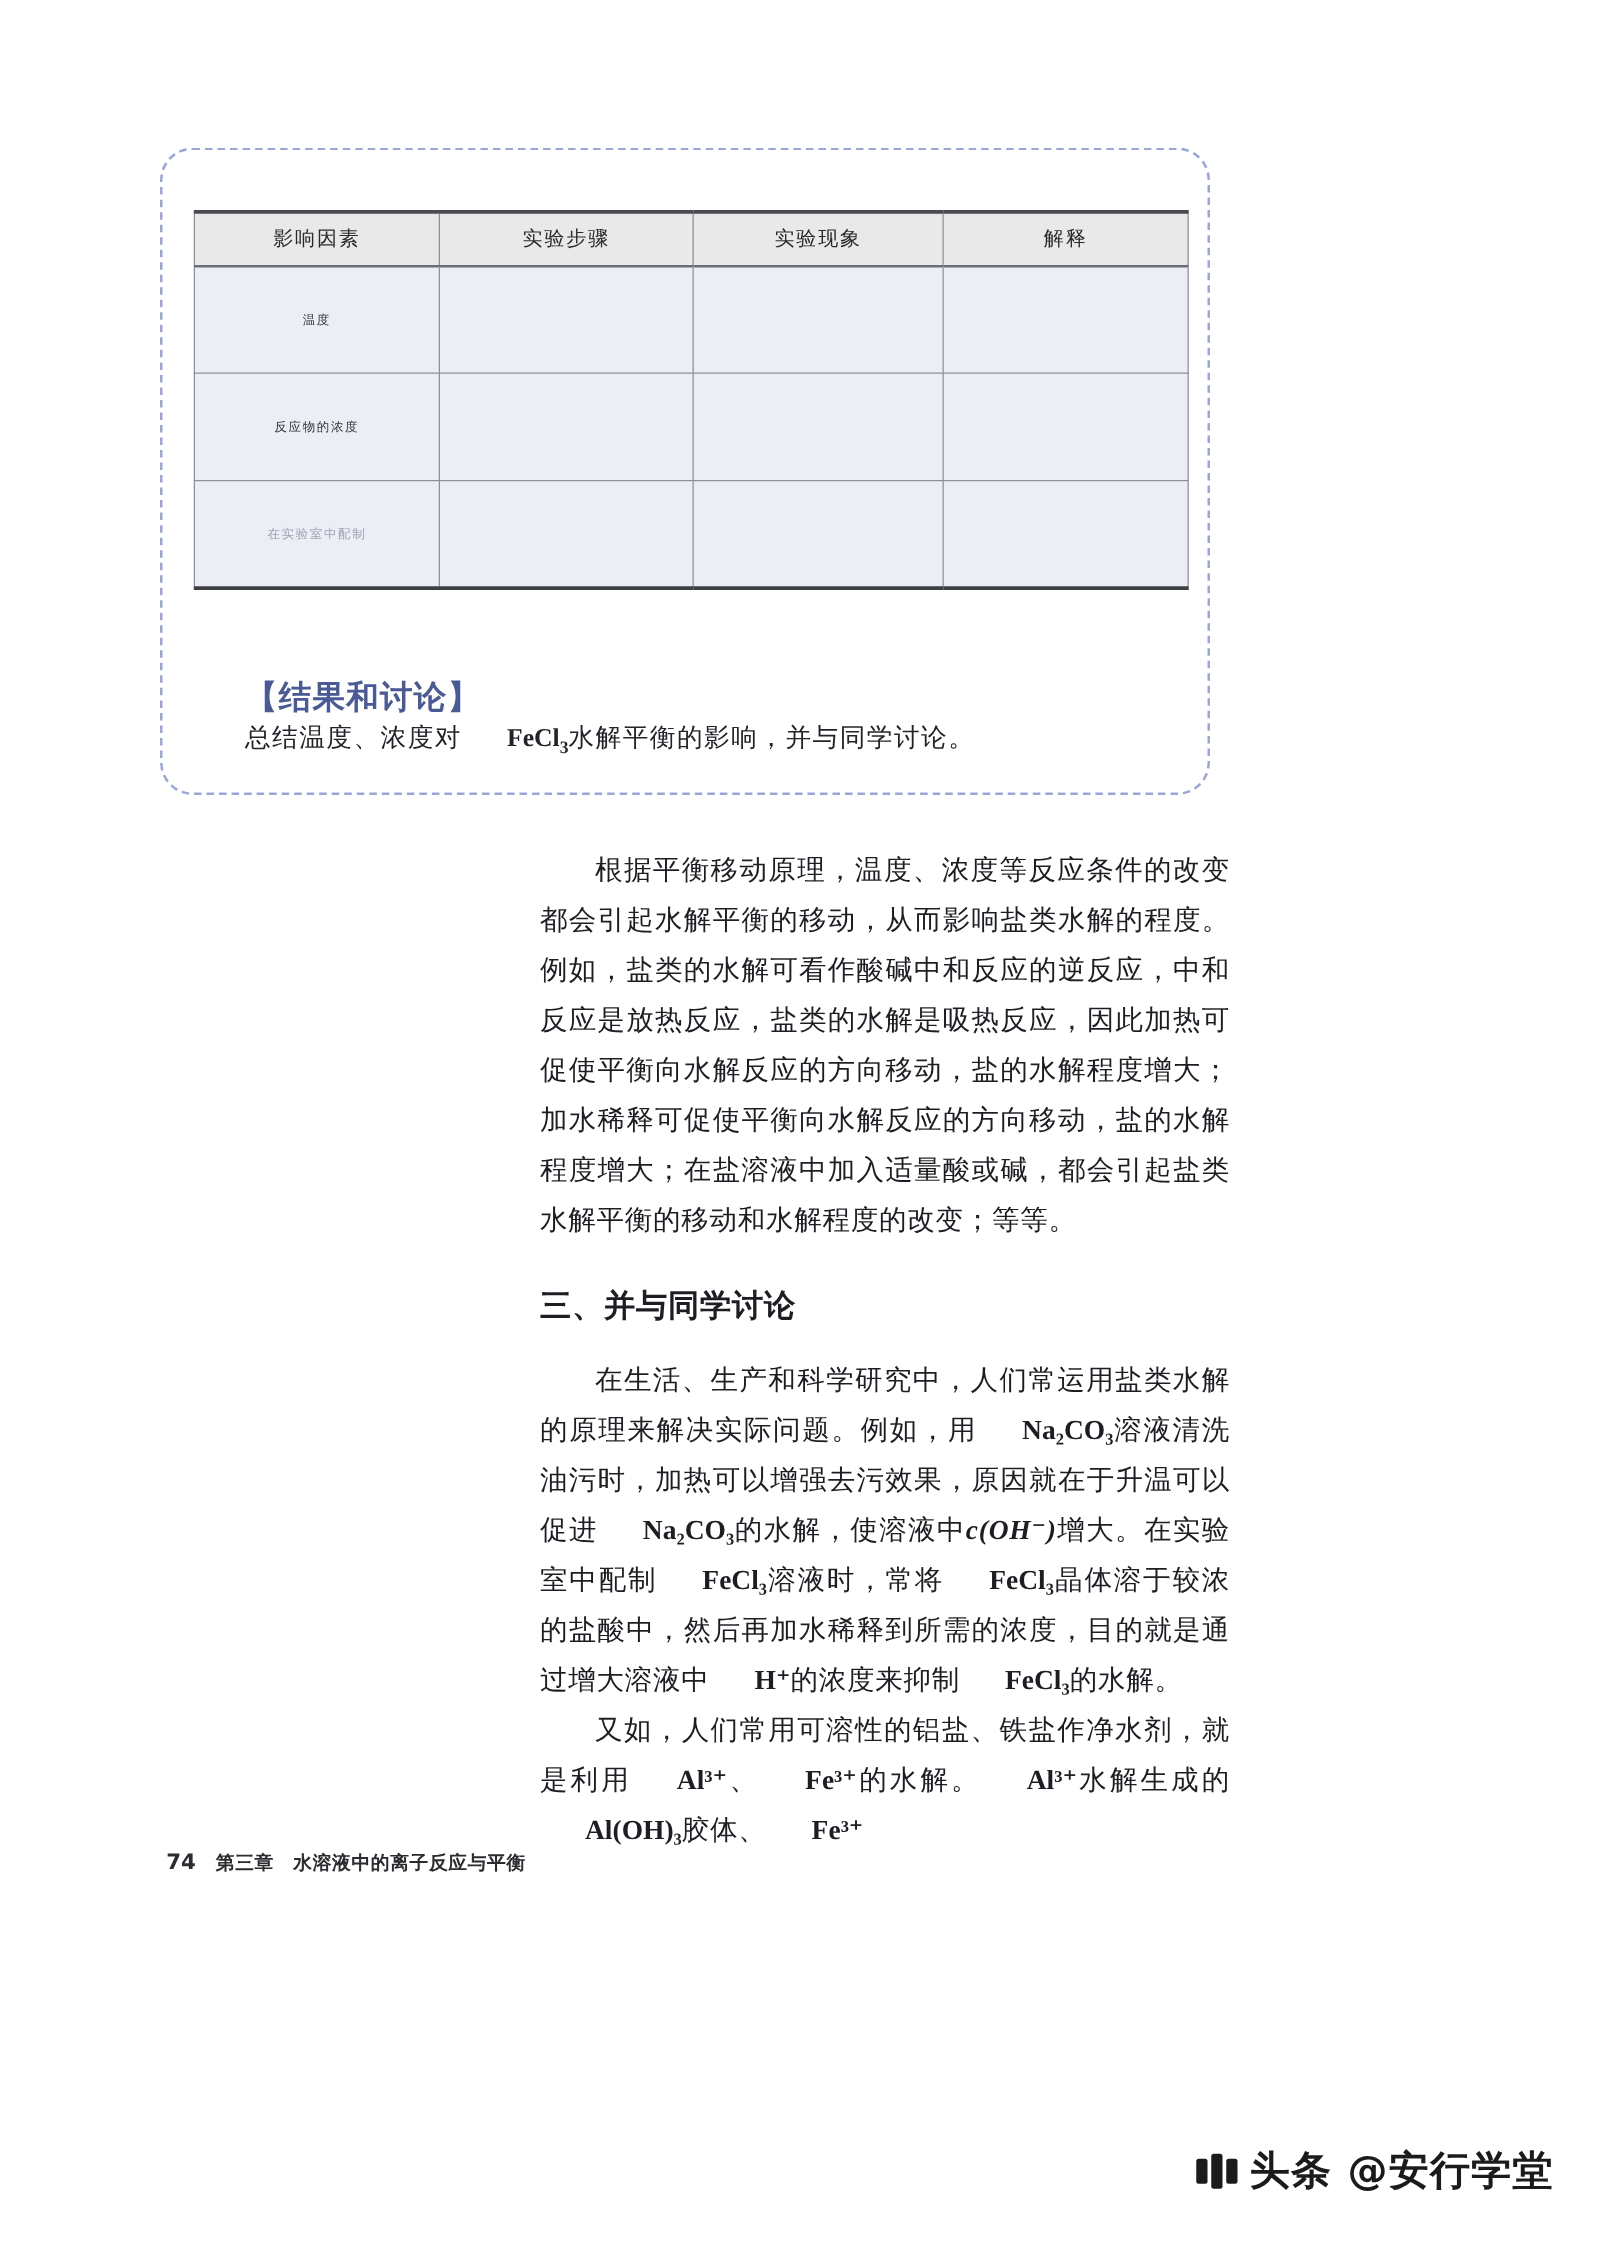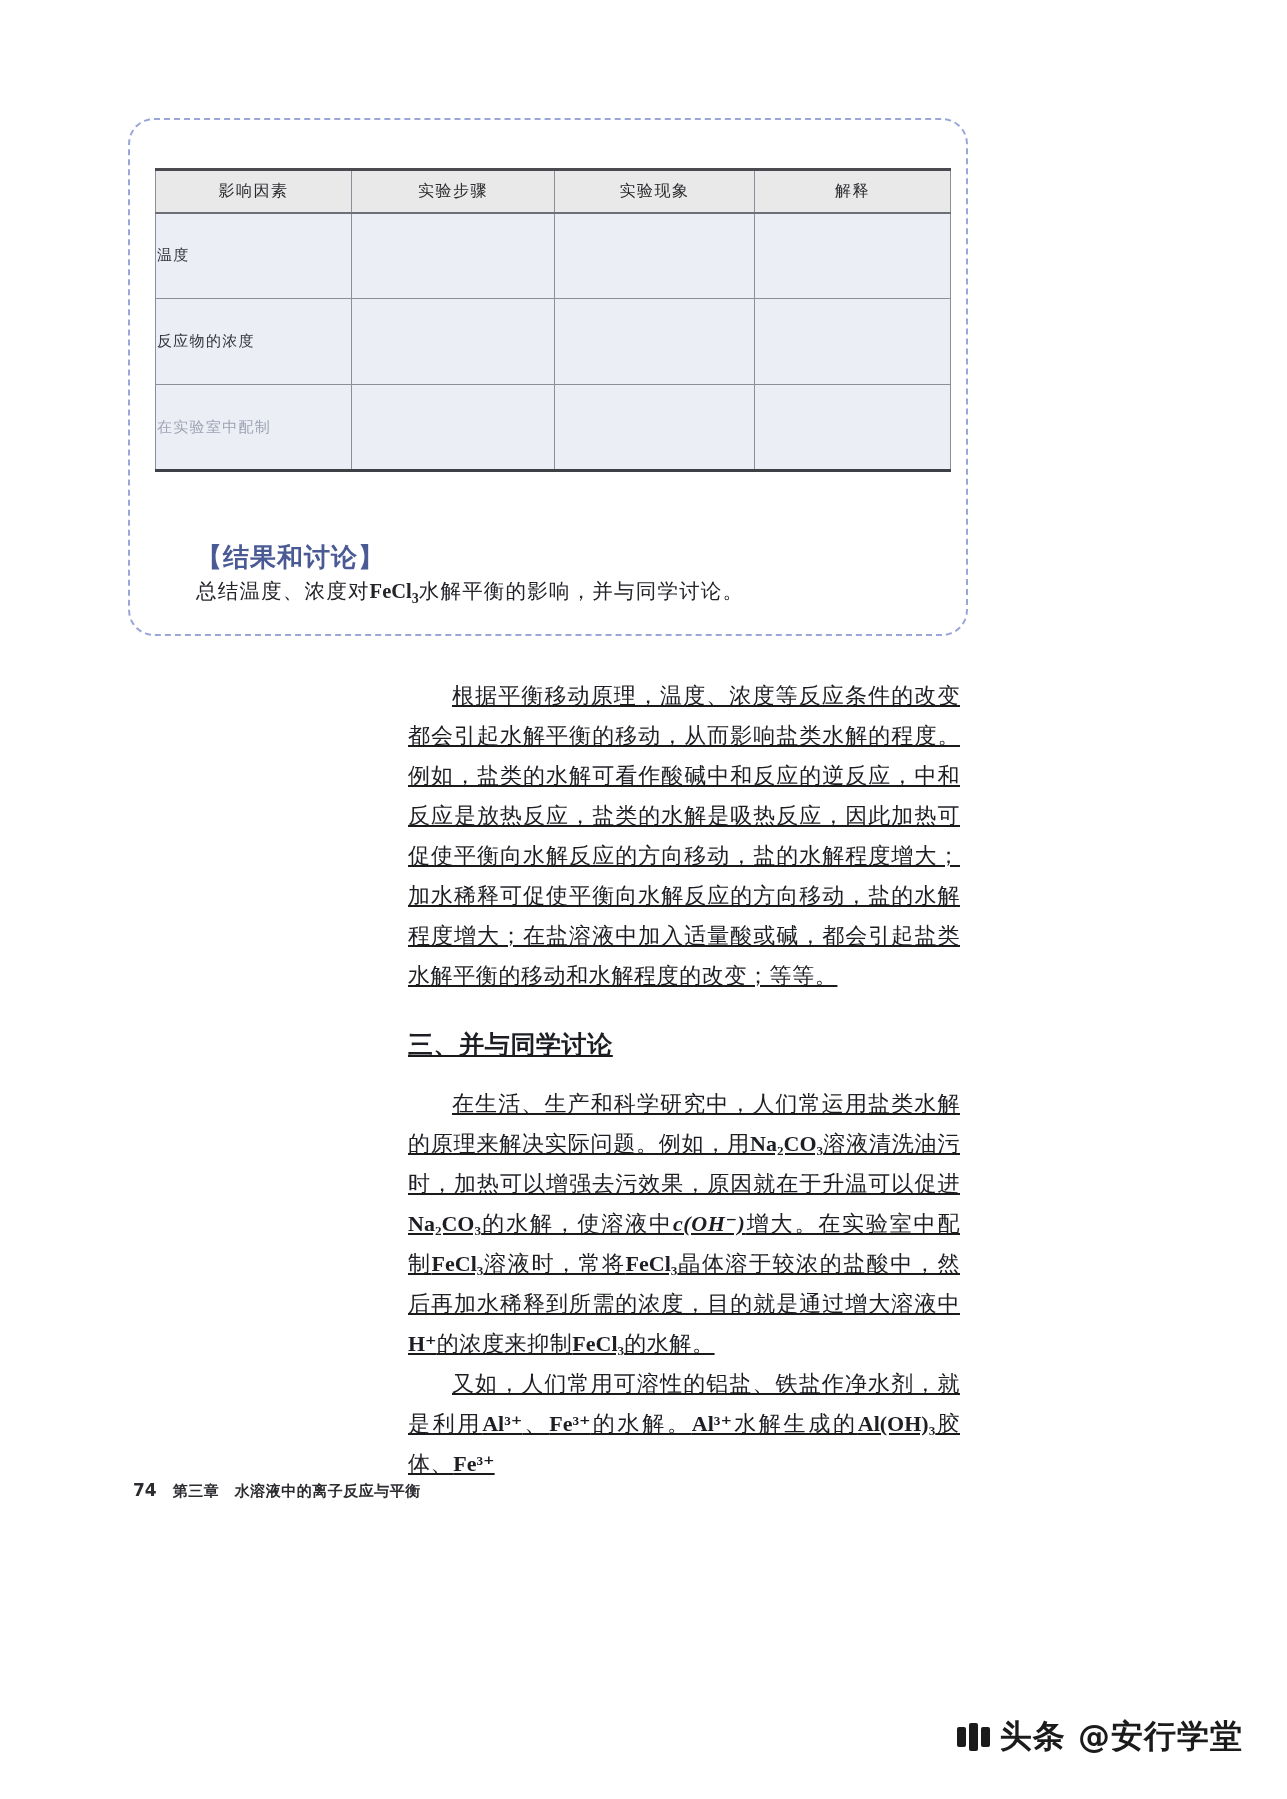--- a/index.html
+++ b/index.html
@@ -50,23 +50,23 @@
     font-weight: normal;
     font-size: 16px;
     color: #2a2a2e;
     letter-spacing: 1.5px;
     text-align: center;
     vertical-align: middle;
   }
   .exp-table tbody td {
     background: #eceef5;
     height: 86px;
-    text-align: left;
+    text-align: center;
     vertical-align: middle;
-    font-size: 15px;
+    font-size: 10px;
     color: #33343a;
     letter-spacing: 1.3px;
   }
   .exp-table tbody tr:last-child td {
     border-bottom: 3px solid #3f4046;
   }
   .col-1 { width: 196px; }
   .col-2 { width: 203px; }
   .col-3 { width: 200px; }
   .col-4 { width: 196px; }
@@ -101,24 +101,23 @@
   }
   .result-text .chem {
     font-family: "Liberation Serif", "DejaVu Serif", serif;
     font-weight: bold;
     letter-spacing: 0;
   }
 
   
   .body-col {
     position: absolute;
-    left: 408px;
+    left: 432px;
     top: 676px;
     width: 552px;
-    text-decoration: underline;
   }
   .body-col p {
     margin: 0 0 0 0;
     font-size: 22px;
     line-height: 40px;
     color: #1d1e23;
     text-align: justify;
     text-justify: inter-ideograph;
     letter-spacing: 0.6px;
     text-indent: 2em;
@@ -133,20 +132,21 @@
     color: #4a5a95;
     letter-spacing: 2px;
     text-indent: 0 !important;
     line-height: 34px !important;
   }
 
   .chem {
     font-family: "Liberation Serif", "DejaVu Serif", serif;
     font-weight: bold;
     letter-spacing: 0;
+    margin-left: 36px;
   }
   .chem sub { font-size: 0.66em; }
   .ital {
     font-family: "Liberation Serif", "DejaVu Serif", serif;
     font-style: italic;
     font-weight: bold;
   }
 
   
   .footer {

